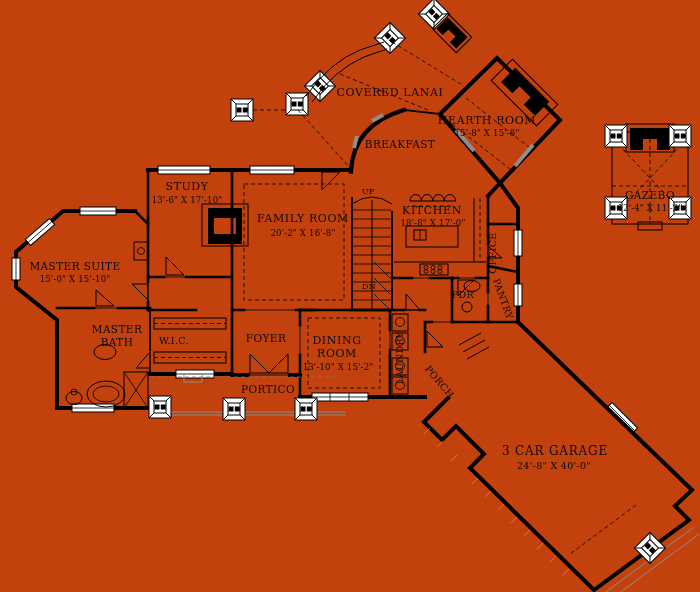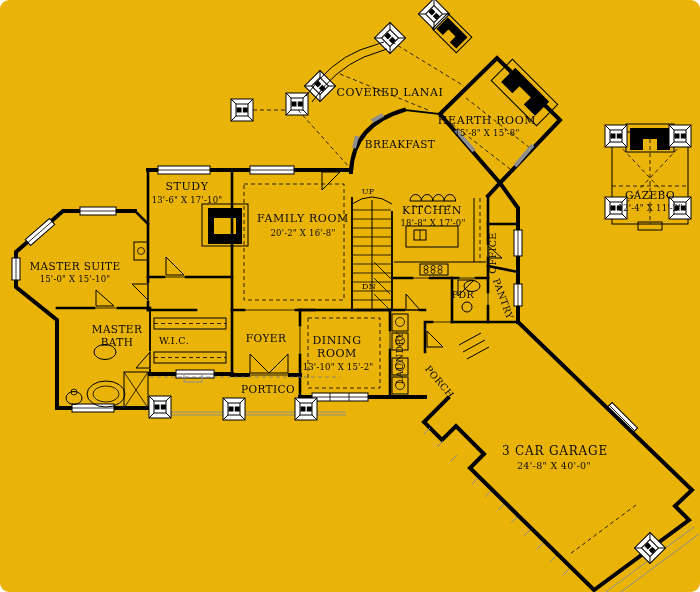--- a/index.html
+++ b/index.html
@@ -1,16 +1,16 @@
 <!DOCTYPE html>
 <html><head>
 <meta charset="utf-8">
 <style>
   html,body{margin:0;padding:0;background:#fff;}
-  .plan-wrap{width:700px;height:592px;background:#eab308;overflow:hidden;border-radius:9px;}
+  .plan-wrap{width:700px;height:592px;background:#c2410c;overflow:hidden;}
   svg{display:block;}
   .w4{stroke:#000;stroke-width:4;fill:none;stroke-linecap:square;}
   .w3{stroke:#000;stroke-width:2.6;fill:none;stroke-linecap:square;}
   .w2{stroke:#000;stroke-width:1.8;fill:none;stroke-linecap:square;}
   .t{stroke:#000;stroke-width:1;fill:none;}
   .t8{stroke:#000;stroke-width:.8;fill:none;}
   .tg{stroke:#8e8e8e;stroke-width:1;fill:none;}
   .tg4{stroke:#8e8e8e;stroke-width:4;fill:none;}
   .d{stroke:#000;stroke-width:.8;fill:none;stroke-dasharray:4 3;}
   .dg{stroke:#777;stroke-width:.8;fill:none;stroke-dasharray:4 3;}

